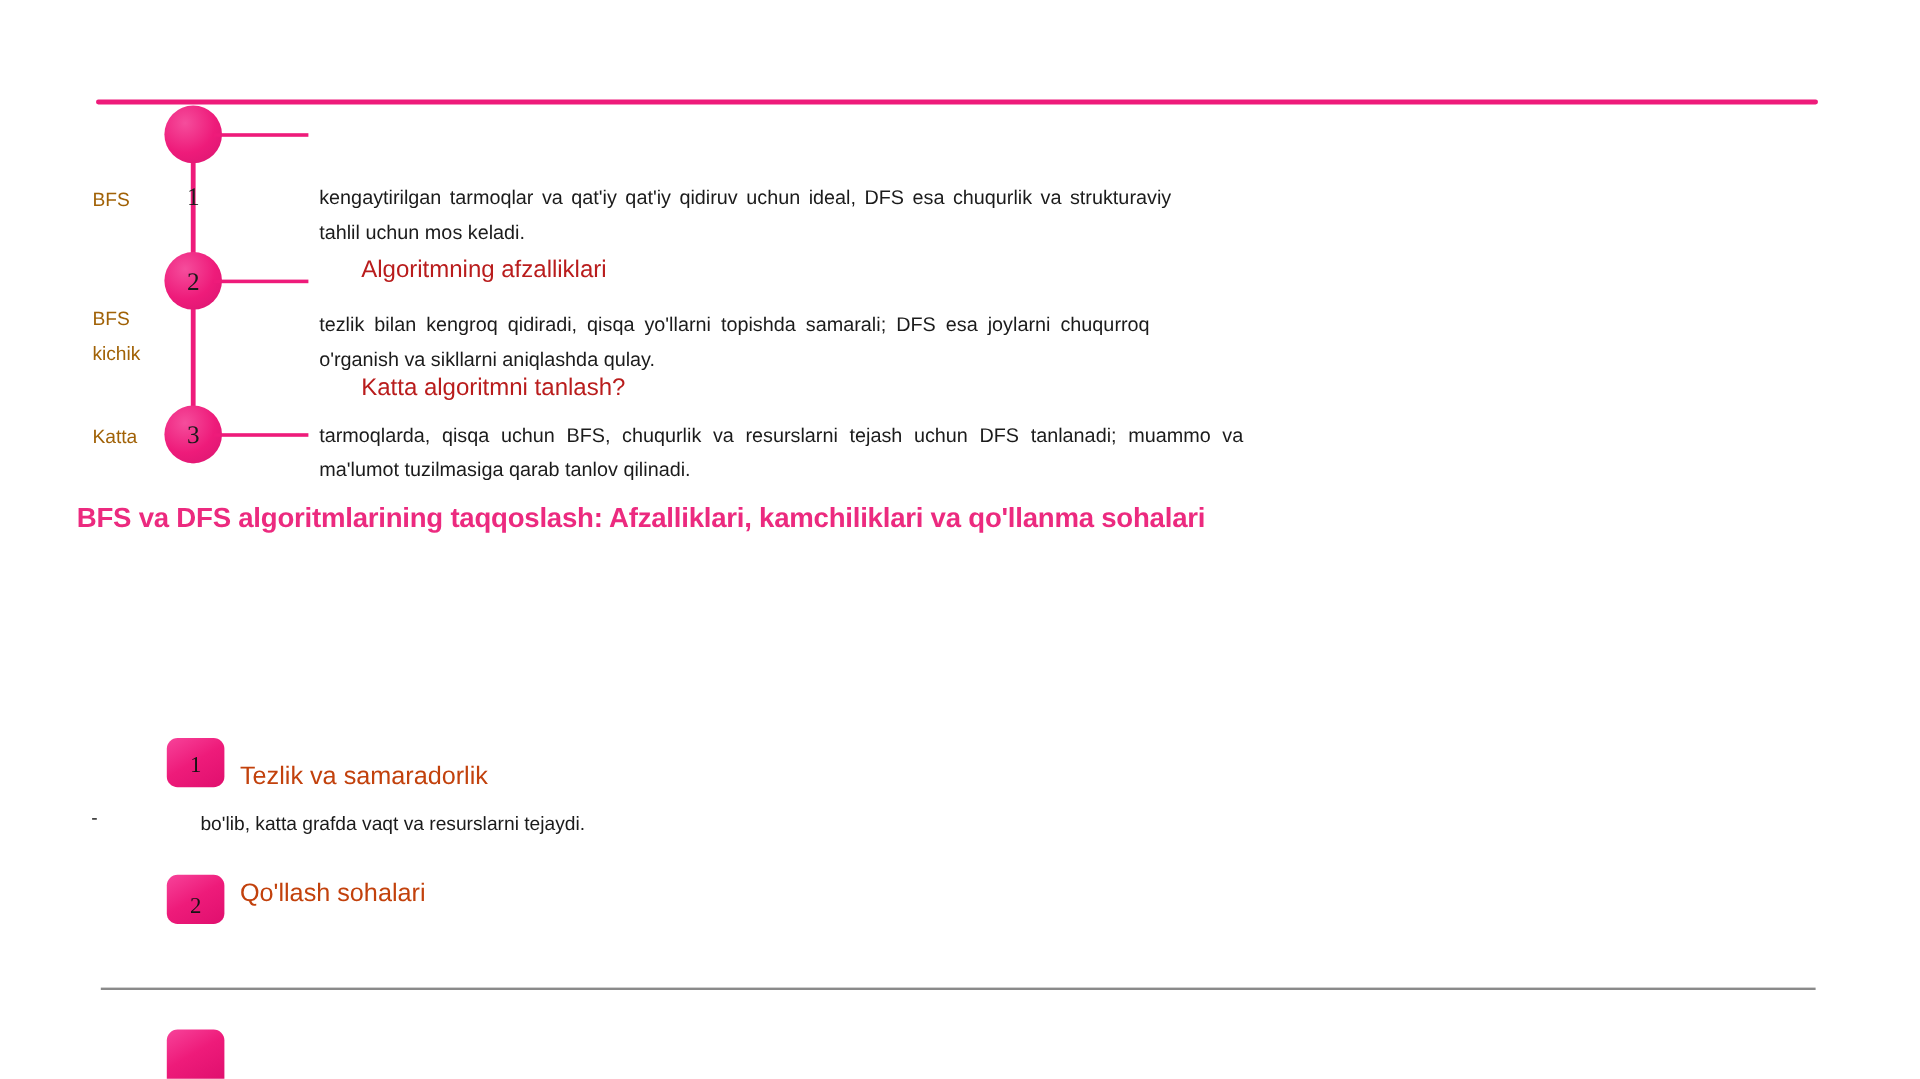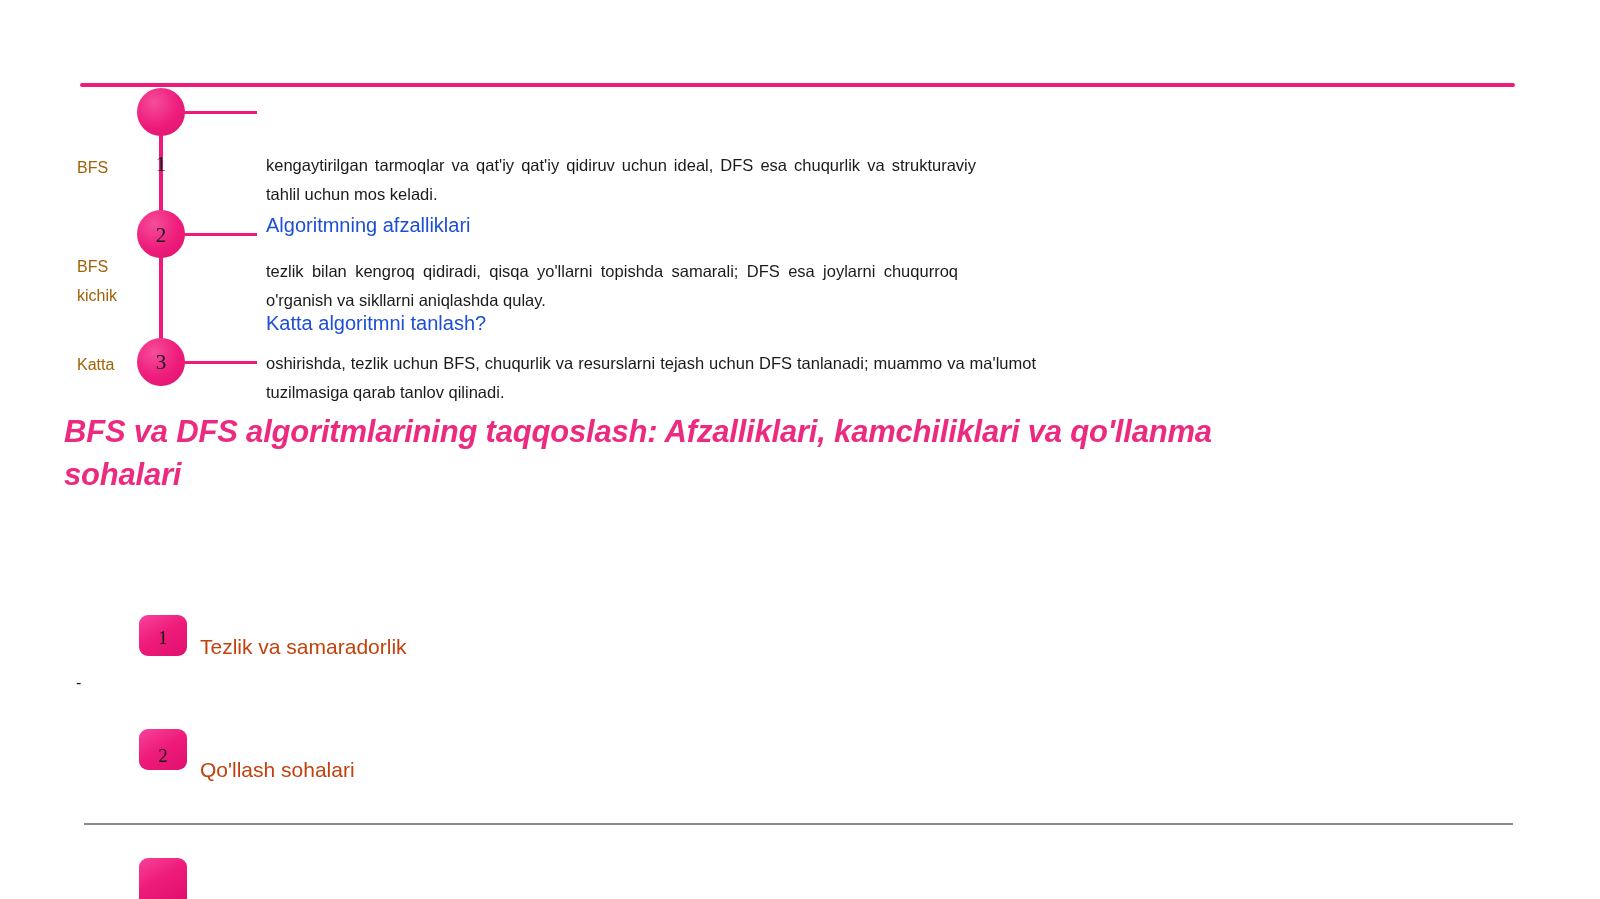--- a/index.html
+++ b/index.html
@@ -60,31 +60,32 @@
   .col{position:absolute;left:266px;}
   .para{
     font-size:16.5px;line-height:29px;color:#1b1b1b;
     text-align:justify;
   }
   .para.p1{position:absolute;top:151px;width:710px;}
   .para.p2{position:absolute;top:257px;width:692px;}
   .para.p3{position:absolute;top:349px;width:770px;}
 
   .subhead{
-    position:absolute;font-size:20px;line-height:28px;color:#1d4ed8;
+    position:absolute;font-size:20px;line-height:28px;color:#b91c1c;
     white-space:nowrap;
+    margin-left:35px;
   }
   .subhead.h1{top:211px;}
   .subhead.h2{top:309px;}
 
   
   .main-heading{
     position:absolute;left:64px;top:410px;width:1180px;
-    font-size:31px;font-weight:bold;line-height:43px;
-    color:#ec2a7f;letter-spacing:-0.2px;font-style:italic;
+    font-size:23px;font-weight:bold;line-height:43px;
+    color:#ec2a7f;letter-spacing:-0.2px;
   }
 
   
   .sq{
     position:absolute;left:139px;width:48px;height:41px;border-radius:9px;
     background:linear-gradient(150deg,#f7439a 0%,#ee1b7a 48%,#e00f6e 100%);
   }
   .sq.q1{top:615px;}
   .sq.q2{top:729px;}
   .sq.q3{top:858px;height:41px;border-bottom-left-radius:0;border-bottom-right-radius:0;}
@@ -94,21 +95,21 @@
     font-size:19px;color:#141414;font-family:"Liberation Serif", serif;
   }
   .sq-num.q1{top:627px;}
   .sq-num.q2{top:745px;}
 
   .sq-title{
     position:absolute;left:200px;font-size:21px;line-height:28px;color:#c2410c;
     white-space:nowrap;
   }
   .sq-title.t1{top:633px;}
-  .sq-title.t2{top:731px;margin-top:25px;}
+  .sq-title.t2{top:731px;}
 
   .bullet-dash{
     position:absolute;left:76px;top:674px;font-size:16px;color:#1b1b1b;
   }
   .bullet-text{
     position:absolute;left:122px;top:674px;width:890px;
     font-size:16px;line-height:27px;color:#1b1b1b;
   }
   .bullet-text .ln2{display:block;padding-left:45px;}
 
@@ -144,31 +145,32 @@
     <div>BFS</div>
     <div>kichik</div>
   </div>
   <div class="side-label l3">Katta</div>
 
   <div class="col">
     <div class="para p1">kengaytirilgan tarmoqlar va qat'iy qat'iy qidiruv uchun ideal, DFS esa chuqurlik va strukturaviy tahlil uchun mos keladi.</div>
     <div class="subhead h1">Algoritmning afzalliklari</div>
     <div class="para p2">tezlik bilan kengroq qidiradi, qisqa yo'llarni topishda samarali; DFS esa joylarni chuqurroq o'rganish va sikllarni aniqlashda qulay.</div>
     <div class="subhead h2">Katta algoritmni tanlash?</div>
-    <div class="para p3">oshirishda, tezlik uchun BFS, chuqurlik va resurslarni tejash uchun DFS tanlanadi; muammo va ma'lumot tuzilmasiga qarab tanlov qilinadi.</div>
+    <div class="para p3">tarmoqlarda, qisqa uchun BFS, chuqurlik va resurslarni tejash uchun DFS tanlanadi; muammo va ma'lumot tuzilmasiga qarab tanlov qilinadi.</div>
   </div>
 
   <div class="main-heading">BFS va DFS algoritmlarining taqqoslash: Afzalliklari, kamchiliklari va qo'llanma sohalari</div>
 
   <div class="sq q1"></div>
   <div class="sq-num q1">1</div>
   <div class="sq-title t1">Tezlik va samaradorlik</div>
 
   <div class="bullet-dash">-</div>
   <div class="bullet-text">
+    <span class="ln2">bo'lib, katta grafda vaqt va resurslarni tejaydi.</span>
   </div>
 
   <div class="sq q2"></div>
   <div class="sq-num q2">2</div>
   <div class="sq-title t2">Qo'llash sohalari</div>
 
   <div class="gray-rule"></div>
 
   <div class="sq q3"></div>
 

